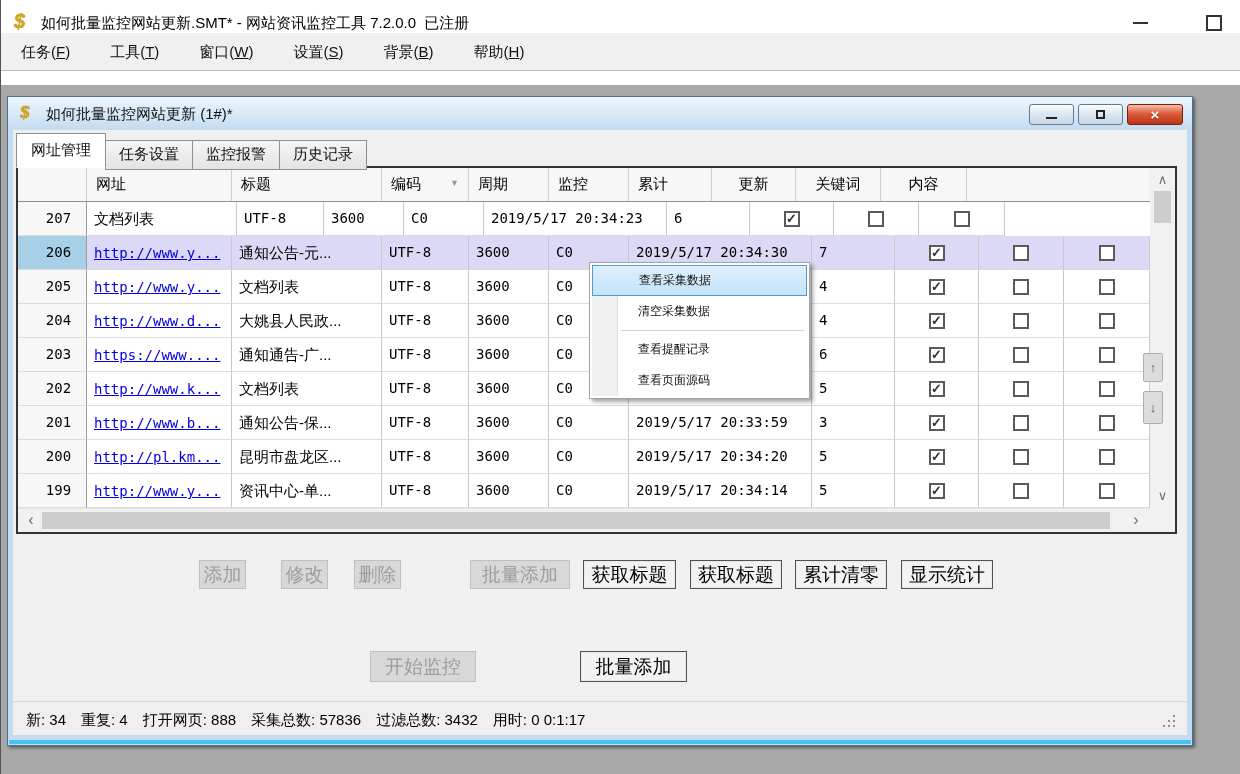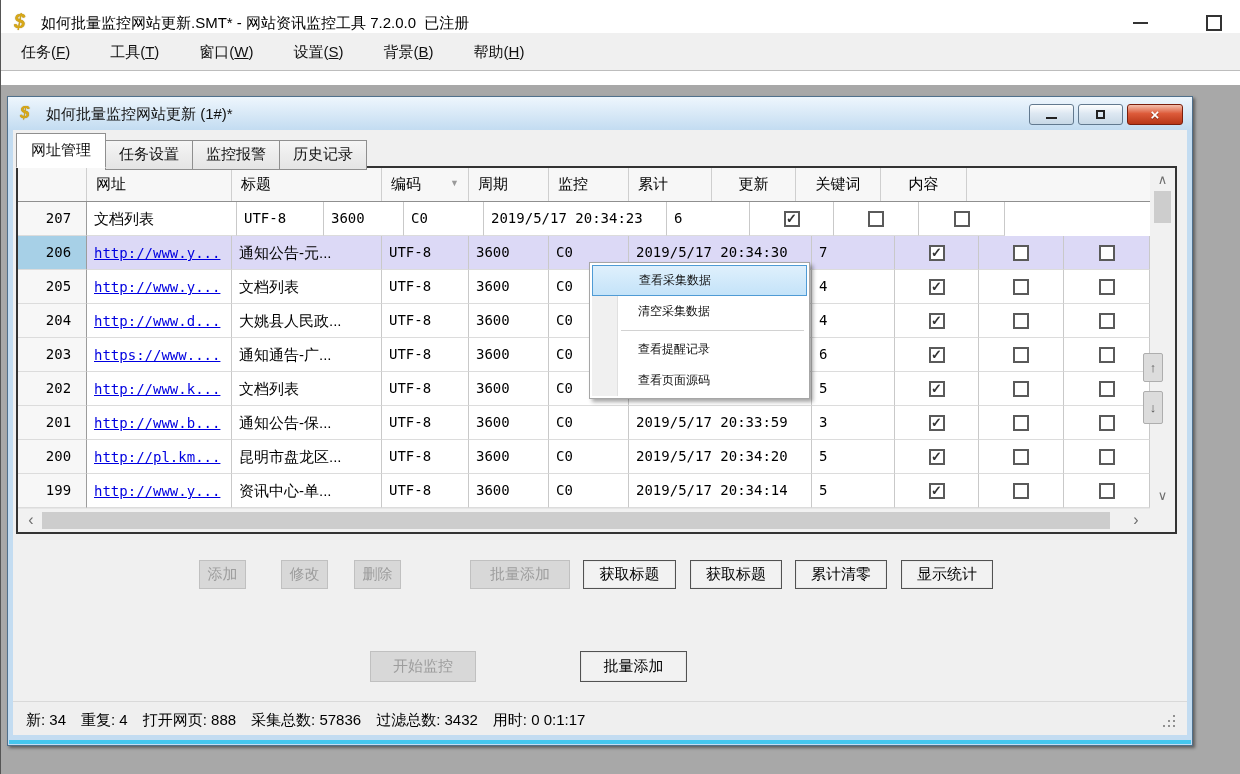--- a/index.html
+++ b/index.html
@@ -83,21 +83,21 @@
   .hs-thumb { position:absolute; left:24px; right:40px; top:3px; bottom:3px; background:#cdcdcd; }
   .sb-corner { position:absolute; right:0; bottom:0; width:25px; height:24px; background:#f1f1f1; }
 
   
   .row-btn { position:absolute; left:1130px; width:20px; background:#dcdcdc; border:1px solid #aeaeae;
              border-radius:2px; color:#555; text-align:center; font-size:13px; z-index:5; }
   .row-btn.up { top:223px; height:29px; line-height:27px; }
   .row-btn.down { top:261px; height:33px; line-height:31px; }
 
   
-  .btn { position:absolute; height:29px; font-size:15px; font-family:"Liberation Sans", sans-serif;
+  .btn { position:absolute; height:29px; font-size:19px; font-family:"Liberation Sans", sans-serif;
          display:flex; align-items:center; justify-content:center; }
   .btn.disabled { background:#d8d8d8; color:#9d9d9d; border:1px solid #c0c0c0; }
   .btn.enabled { background:#f2f2f2; color:#000; border:1px solid #525252; box-shadow:0 0 0 1px #e9e9e9 inset; cursor:pointer; }
   .btn.monitor { height:31px; }
 
   
   .statusbar { position:absolute; left:0; right:0; bottom:0; height:34px; background:#efefef;
                border-top:1px solid #d9d9d9; padding:9px 0 0 13px; font-size:15px; color:#000; }
   .seg { margin-right:15px; white-space:pre; }
   .grip { position:absolute; right:10px; bottom:8px; width:14px; height:14px; }

